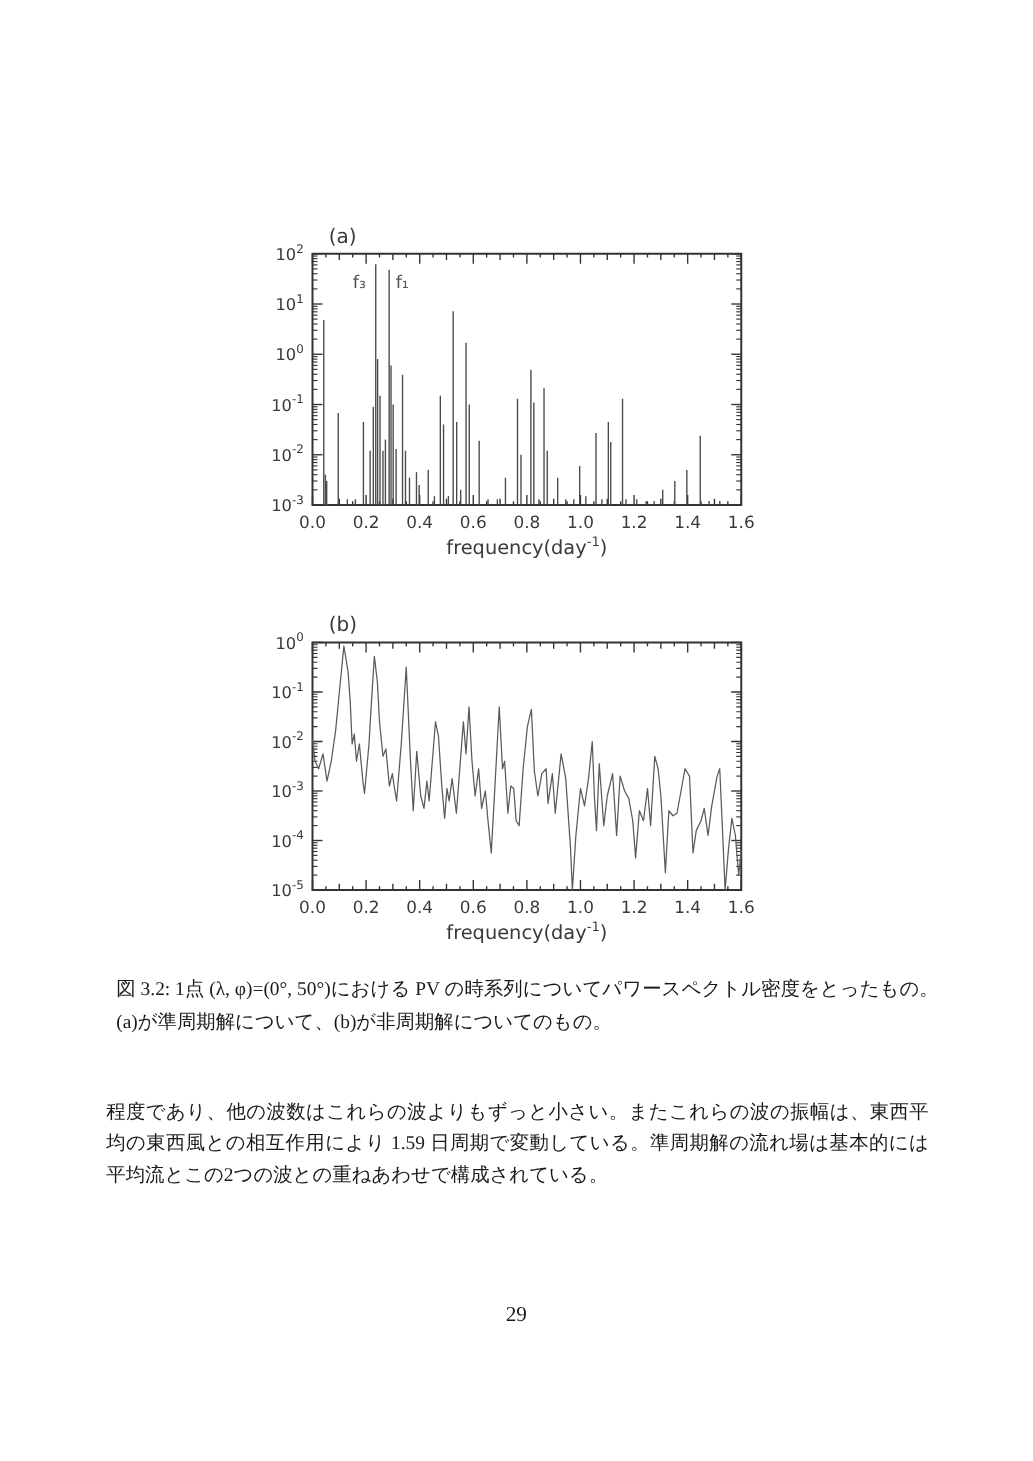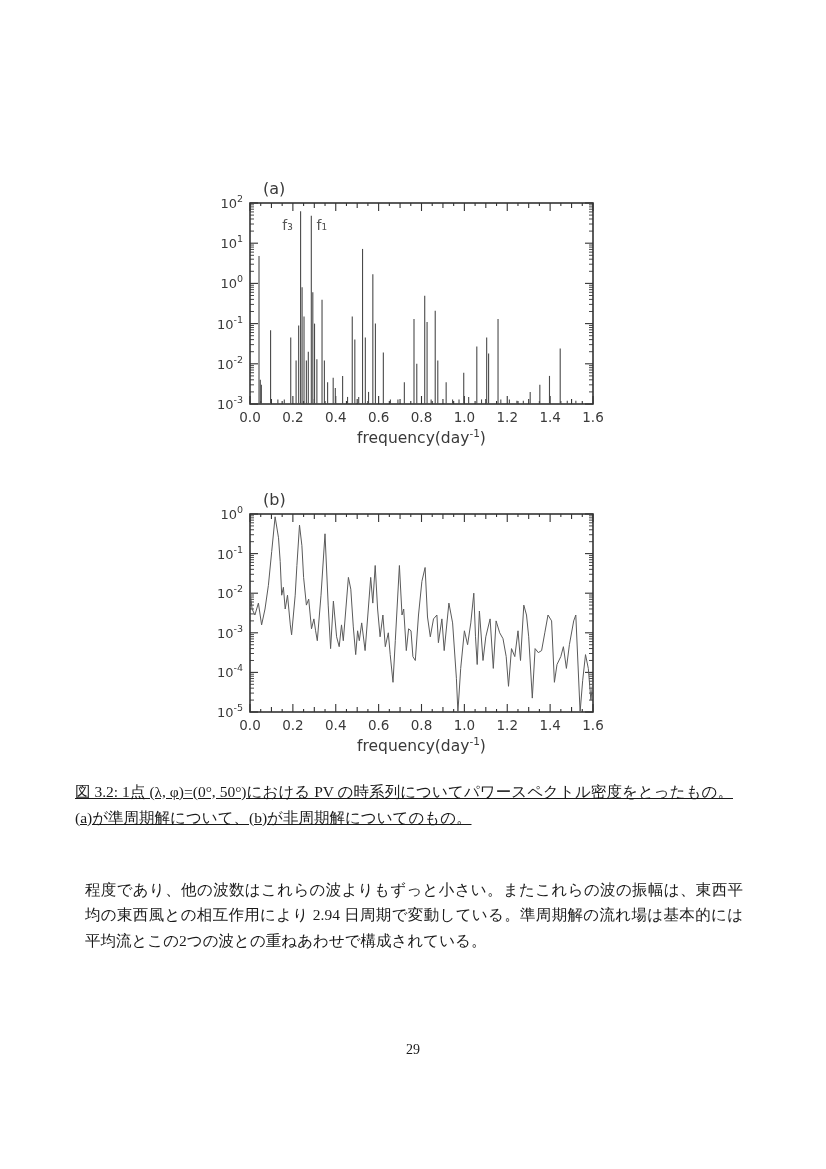--- a/index.html
+++ b/index.html
@@ -10,32 +10,32 @@
   }
   .figure-svg{position:absolute;left:185px;width:435px;height:285px;}
   #fig-a{top:172px;}
   #fig-b{top:483px;}
   .chart-tick{font-family:"DejaVu Sans",sans-serif;font-size:13.5px;fill:#3a3a3a;}
   .chart-ytick{font-family:"DejaVu Sans",sans-serif;font-size:13px;fill:#3a3a3a;}
   .chart-axis-label{font-family:"DejaVu Sans",sans-serif;font-size:15.5px;fill:#3a3a3a;}
   .chart-panel-label{font-family:"DejaVu Sans",sans-serif;font-size:16px;fill:#3a3a3a;}
   .chart-annot{font-family:"DejaVu Sans",sans-serif;font-size:14px;fill:#555;}
   .caption{
-    position:absolute;left:75px;top:779px;width:658px;
-    font-size:15.5px;line-height:25.5px;text-align:justify;text-decoration:underline;
+    position:absolute;left:93px;top:779px;width:658px;
+    font-size:15.5px;line-height:25.5px;text-align:justify;
   }
   .bodytext{
     position:absolute;left:85px;top:877px;width:658px;
     font-size:15.5px;line-height:25.3px;text-align:justify;
   }
   .bodytext p{margin:0;padding:0;}
   .bodytext p.indented{text-indent:16px;}
   .page-number{
     position:absolute;left:0;top:1042px;width:826px;text-align:center;
-    font-size:14px;
+    font-size:17px;
   }
 </style>
 </head>
 <body>
 
 <svg id="fig-a" class="figure-svg" viewBox="0 0 435 285">
     <rect x="65" y="31" width="343" height="201" fill="none" stroke="#333333" stroke-width="1.6"></rect>
     <line x1="65" y1="232" x2="65" y2="224" stroke="#333333" stroke-width="1.1"></line>
     <line x1="65" y1="31" x2="65" y2="39" stroke="#333333" stroke-width="1.1"></line>
     <text x="65" y="250" text-anchor="middle" class="chart-tick">0.0</text>
@@ -455,16 +455,16 @@
     <line x1="408" y1="229" x2="400" y2="229" stroke="#333333" stroke-width="1.1"></line>
     <text x="58" y="234" text-anchor="end" class="chart-ytick"><tspan>10</tspan><tspan dy="-6" font-size="9.5px">-5</tspan></text>
     <text x="78" y="22" class="chart-panel-label">(b)</text>
     <text x="236.5" y="268" text-anchor="middle" class="chart-axis-label"><tspan>frequency(day</tspan><tspan dy="-6" font-size="10.5px">-1</tspan><tspan dy="6">)</tspan></text>
     <polyline points="65.0,108.2 67.1,126.0 69.9,132.0 73.4,120.1 76.6,141.9 80.0,126.0 83.4,102.3 86.7,68.6 90.1,33.8 93.5,54.8 95.2,78.5 96.7,112.2 98.4,104.3 100.2,126.0 102.5,112.2 105.3,141.9 106.6,151.8 110.2,112.2 111.9,82.5 114.5,42.1 116.9,62.7 118.6,94.4 121.4,122.1 123.7,116.1 126.5,145.8 128.9,135.9 130.6,147.8 132.3,157.7 136.0,112.2 140.0,50.8 143.2,122.1 145.6,165.6 148.4,118.1 151.6,153.8 154.2,163.7 156.5,141.9 158.3,157.7 163.4,94.4 165.8,106.2 168.3,143.9 170.7,171.6 172.6,147.8 174.3,157.7 176.7,139.9 180.1,167.6 183.3,126.0 185.7,94.4 187.8,120.1 190.2,82.5 192.6,126.0 195.1,153.8 197.9,132.0 200.3,163.7 203.3,149.8 205.2,171.6 208.0,199.3 210.3,157.7 214.4,82.5 217.0,132.0 218.7,126.0 221.3,167.6 223.6,145.8 226.0,147.8 227.9,173.6 230.3,177.5 233.5,132.0 236.9,98.3 240.1,84.5 242.5,134.0 245.3,153.8 248.5,135.9 251.9,132.0 253.4,159.7 256.9,135.9 259.2,167.6 263.9,120.1 267.6,139.9 271.4,195.3 272.9,229.0 275.7,185.4 279.4,147.8 282.6,161.7 285.8,139.9 288.8,110.2 290.5,153.8 292.2,181.5 294.4,128.0 298.0,177.5 300.8,153.8 305.1,135.9 308.3,185.4 311.1,137.9 314.7,149.8 318.0,155.7 321.2,173.6 323.5,203.3 326.5,165.6 329.8,173.6 333.0,147.8 335.5,177.5 338.8,122.1 341.5,132.0 343.7,153.8 347.3,215.1 350.1,165.6 353.3,169.6 356.6,167.6 359.8,149.8 363.0,132.0 366.6,137.9 369.4,199.3 372.0,181.5 375.8,173.6 378.4,163.7 381.4,185.4 384.4,161.7 388.7,137.9 390.8,132.0 395.1,229.0 397.7,197.3 400.5,171.6 403.3,185.4 405.9,217.1 408.0,197.3" fill="none" stroke="#5a5a5a" stroke-width="1" stroke-linejoin="round"></polyline>
   </svg>
 
 <div class="caption">図 3.2: 1点 (λ, φ)=(0°, 50°)における PV の時系列についてパワースペクトル密度をとったもの。(a)が準周期解について、(b)が非周期解についてのもの。</div>
 
 <div class="bodytext">
-  <p>程度であり、他の波数はこれらの波よりもずっと小さい。またこれらの波の振幅は、東西平均の東西風との相互作用により 2.94 日周期で変動している。準周期解の流れ場は基本的には平均流とこの2つの波との重ねあわせで構成されている。</p>
+  <p>程度であり、他の波数はこれらの波よりもずっと小さい。またこれらの波の振幅は、東西平均の東西風との相互作用により 1.59 日周期で変動している。準周期解の流れ場は基本的には平均流とこの2つの波との重ねあわせで構成されている。</p>
 </div>
 
 <div class="page-number">29</div>
 
 </body></html>

